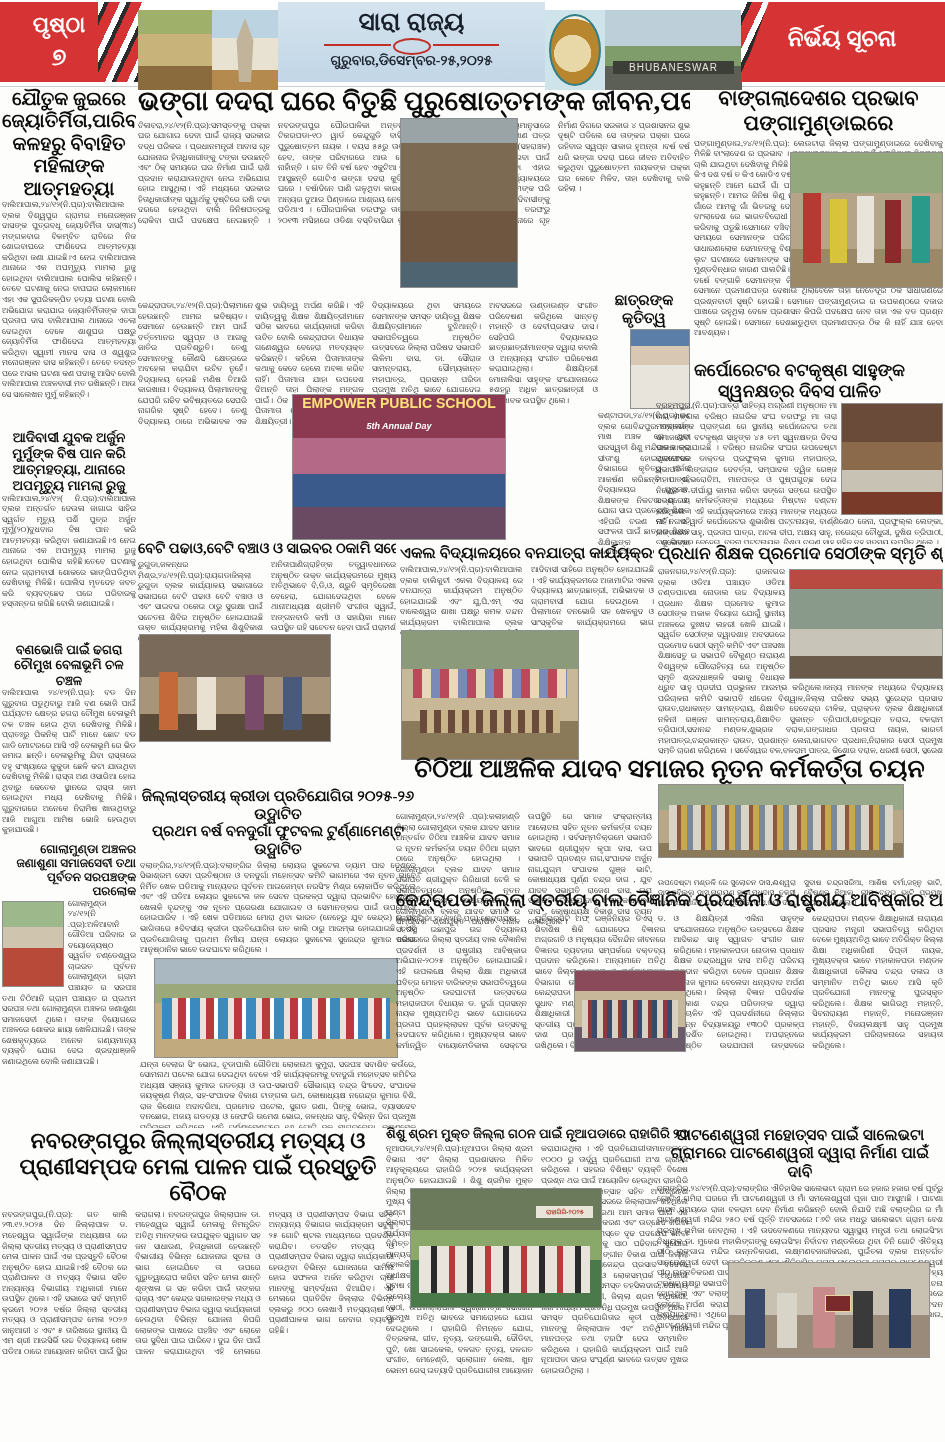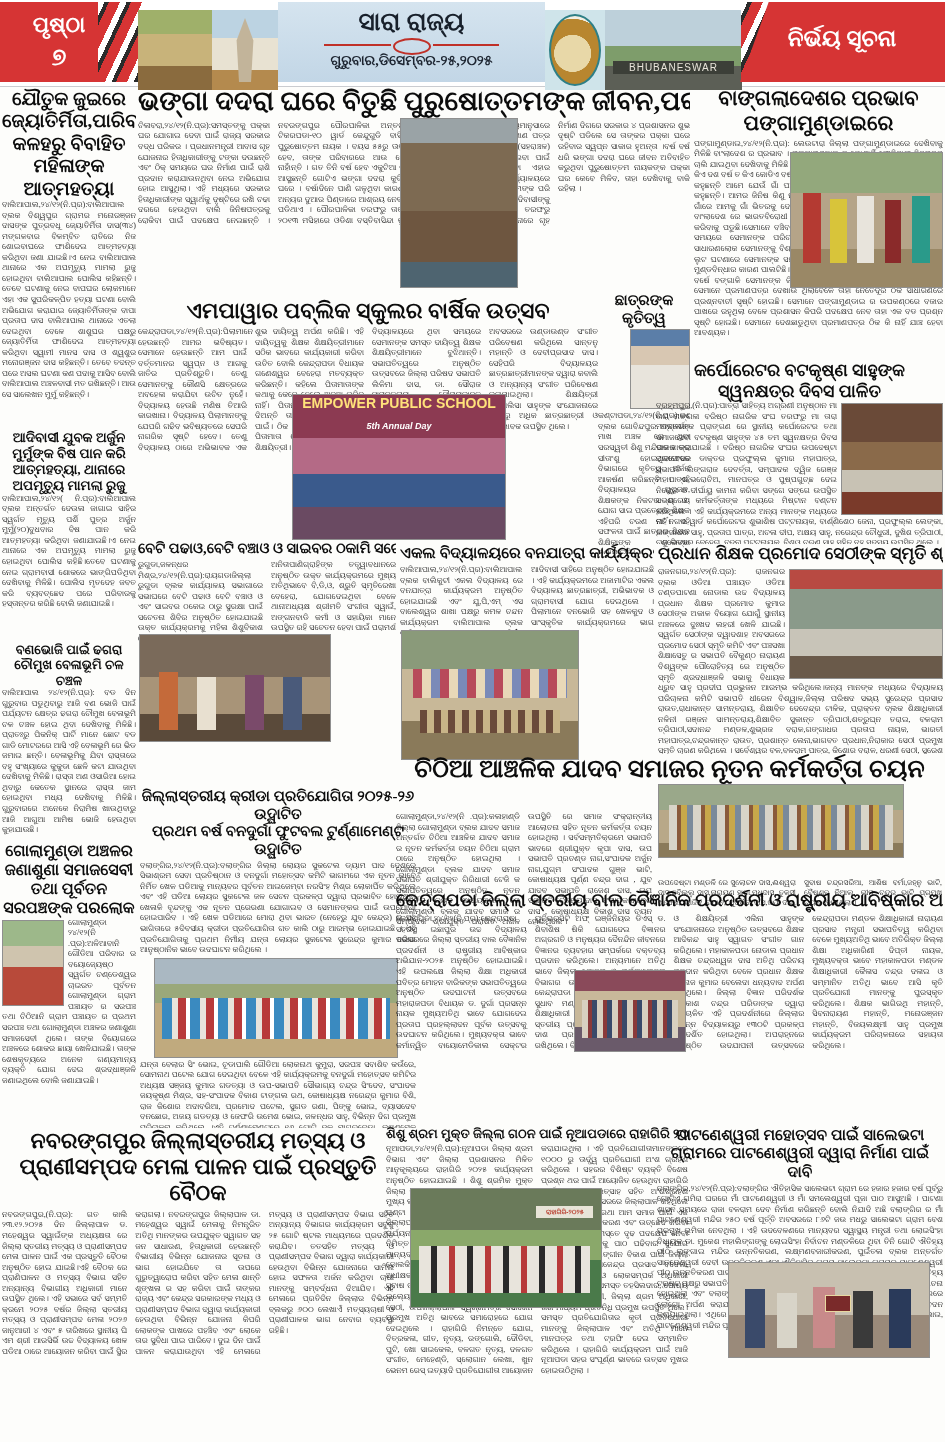--- a/index.html
+++ b/index.html
@@ -77,35 +77,34 @@
     <div class="tt" style="font-size:13.5px;">ଆଦିବାସୀ ଯୁବକ ଅର୍ଜୁନ ମୁର୍ମୁଙ୍କ ବିଷ ପାନ କରି ଆତ୍ମହତ୍ୟା, ଥାନାରେ ଅପମୃତ୍ୟୁ ମାମଲା ରୁଜୁ</div>
     <div class="body c1">ବାଲିଆପାଲ,୨୪/୧୨( ନି.ପ୍ର):ବାଲିଆପାଲ ବ୍ଲକ ଅନ୍ତର୍ଗତ ଦେଉଳା ଜାଗାଇ ସାହିର ସ୍ୱର୍ଗତ ମୃତ୍ୟୁ ପର୍ଶି ପୁତ୍ର ଅର୍ଜୁନ ମୁର୍ମୁ(୨୦)ବୁଧବାର ବିଷ ପାନ କରି ଆତ୍ମହତ୍ୟା କରିଥିବା ଜଣାଯାଇଛି।ଏ ନେଇ ଥାନାରେ ଏକ ଅପମୃତ୍ୟୁ ମାମଲା ରୁଜୁ ହୋଇଥିବା ପୋଲିସ କହିଛି।ତେବେ ଘଟଣାକୁ ନେଇ ଗ୍ରାମବାସୀ ଶୋକରେ ଭାଙ୍ଗିପଡିଥିବା ଦେଖିବାକୁ ମିଳିଛି। ପୋଲିସ ମୃତଦେହ ଜବତ କରି ବ୍ୟବଚ୍ଛେଦ ପରେ ପରିବାରକୁ ହସ୍ତାନ୍ତର କରିଛି ବୋଲି ଜଣାଯାଇଛି।</div>
   </div>
 
   <div class="art" style="left:2px;top:642px;width:134px;height:198px;">
     <div class="tt" style="font-size:13px;">ବଣଭୋଜି ପାଇଁ ଢଗରା ଚୌମୁଖ ବେଳାଭୂମି ଚଳ ଚଞ୍ଚଳ</div>
     <div class="body c1">ବାଲିଆପାଲ ୨୪/୧୨(ନି.ପ୍ର): ବଡ ଦିନ ଗୁରୁବାର ପଡୁଥିବାରୁ ଆଜି ବଣ ଭୋଜି ପାଇଁ ପର୍ଯ୍ୟଟନ କ୍ଷେତ୍ର ଢଗରା ଚୌମୁଖ ବେଳାଭୂମି ଚଳ ଚଞ୍ଚଳ ହୋଇ ଥିବା ଦେଖିବାକୁ ମିଳିଛି।ପ୍ରାତଃରୁ ପିକନିକ୍ ପାର୍ଟି ମାନେ ଛୋଟ ବଡ ଗାଡି ମୋଟରରେ ଆସି ଏହି ବେଳାଭୂମି ରେ ଭିଡ ଜମାଇ ଛନ୍ତି। ବେଳାଭୂମିକୁ ଯିବା ରାସ୍ତାରେ ବହୁ ସଂଖ୍ୟାରେ କୁକୁଡା ଛେଳି କଟା ଯାଉଥିବା ଦେଖିବାକୁ ମିଳିଛି। ରାସ୍ତା ଅଣ ଓସାରିଆ ହୋଇ ଥିବାରୁ କେତେକ ସ୍ଥାନରେ ରାସ୍ତା ଜାମ ହୋଇଥିବା ମଧ୍ୟ ଦେଖିବାକୁ ମିଳିଛି। ଗୁରୁବାରରେ ଅନେକେ ନିରାମିଷ ଖାଉଥିବାରୁ ଆଜି ଆଗୁଆ ଆମିଷ ଭୋଜି ହେଉଥିବା କୁହାଯାଉଛି।</div>
   </div>
 
   <div class="art" style="left:2px;top:842px;width:134px;height:286px;">
-    <div class="tt" style="font-size:16px;">ଗୋଲାମୁଣ୍ଡା ଅଞ୍ଚଳର ଜଣାଶୁଣା ସମାଜସେବୀ ତଥା ପୂର୍ବତନ ସରପଞ୍ଚଙ୍କ ପରଲୋକ</div>
+    <div class="tt" style="font-size:12px;text-align:right;">ଗୋଲାମୁଣ୍ଡା ଅଞ୍ଚଳର ଜଣାଶୁଣା ସମାଜସେବୀ ତଥା ପୂର୍ବତନ ସରପଞ୍ଚଙ୍କ ପରଲୋକ</div>
     <div class="body c1">
       <span class="float-l" style="width:60px;height:84px;display:inline-block;background:linear-gradient(180deg,#9db88a 0 30%,#cfc4ae 30% 55%,#b84a3a 55% 100%);"></span>
       <span>ଗୋଲାମୁଣ୍ଡା ୨୪/୧୨(ନି .ପ୍ର):ଅଳିଆବାନି ଗୌଡିଆ ପରିବାର ର ବୟୋଜ୍ୟେଷ୍ଠ ସ୍ୱର୍ଗତ ଚଣ୍ଡେଶ୍ୱର ଚାଇରତ ପୂର୍ବତନ ଗୋଲାମୁଣ୍ଡା ଗ୍ରାମ ପଞ୍ଚାୟତ ର ସରପଞ୍ଚ ତଥା ଚିଠିଆନି ଗ୍ରାମ ପଞ୍ଚାୟତ ର ପ୍ରଥମ ସରପଞ୍ଚ ତଥା ଗୋଲାମୁଣ୍ଡା ଅଞ୍ଚଳର ଜଣାଶୁଣା ସମାଜସେବୀ ଥିଲେ। ତାଙ୍କ ବିୟୋଗରେ ଅଞ୍ଚଳରେ ଶୋକର ଛାୟା ଖେଳିଯାଇଛି। ତାଙ୍କ ଶେଷକୃତ୍ୟରେ ଅନେକ ଗଣ୍ୟମାନ୍ୟ ବ୍ୟକ୍ତି ଯୋଗ ଦେଇ ଶ୍ରଦ୍ଧାଞ୍ଜଳି ଜଣାଇଥିଲେ ବୋଲି ଜଣାଯାଇଛି।</span>
     </div>
   </div>
 
   <div class="art" style="left:138px;top:86px;width:552px;height:212px;">
     <div class="tt" style="font-size:27px;white-space:nowrap;">ଭଙ୍ଗା ଦଦରା ଘରେ ବିତୁଛି ପୁରୁଷୋତ୍ତମଙ୍କ ଜୀବନ,ପକ୍କା ଘର କେବେ ?</div>
     <div class="body c4" style="margin-top:3px;">ଚିଳାବରା,୨୪/୧୨(ନି.ପ୍ର):ସମସ୍ତଙ୍କୁ ପକ୍କା ଘର ଯୋଗାଇ ଦେବା ପାଇଁ ରାଜ୍ୟ ସରକାର ବଦ୍ଧ ପରିକର । ପ୍ରଧାନମନ୍ତ୍ରୀ ଆବାସ ଗୃହ ଯୋଜନାର ହିତାଧିକାରୀଙ୍କୁ ଟଙ୍କା ଦଉଛନ୍ତି ଏବଂ ଠିକ୍ ସମୟରେ ଘର ନିର୍ମାଣ ପାଇଁ ରାଶି ପ୍ରଦାନ କରାଯାଉନଥିବା ନେଇ ଅଭିଯୋଗ ହୋଇ ଆସୁଥିଲା। ଏହି ମଧ୍ୟରେ ସରକାର ହିତାଧିକାରୀଙ୍କ ସ୍ୱାର୍ଥକୁ ଦୃଷ୍ଟିରେ ରଖି ଚଢା ଦରରେ ହେଉଥିବା ବାଲି ଜିନିଷପତ୍ରକୁ ରୋକିବା ପାଇଁ ପଦକ୍ଷେପ ନେଇଛନ୍ତି । ନବରଙ୍ଗପୁର ପୌରପାଳିକା ଅନ୍ତର୍ଗତ ଟିକରପଡା-୧୦ ୱାର୍ଡ କେନ୍ଦୁଗୁଡି ବାସିନ୍ଦା ପୁରୁଷୋତ୍ତମ ନାୟକ । ବୟସ ୫୫ରୁ ଊର୍ଦ୍ଧ୍ୱ ହେବ, ତାଙ୍କ ପରିବାରରେ ଆଉ କେହି ନାହାଁନ୍ତି । ଗତ ତିନି ବର୍ଷ ହେବ ଏକୁଟିଆ ରହି ଆସୁଛନ୍ତି ଗୋଟିଏ ଭଙ୍ଗା ଦଦରା କୁଡିଆ ଘରେ । ବର୍ଷାଦିନେ ପାଣି ଗଳୁଥିବା କାରଣରୁ ଅନ୍ୟର ଦୁଆର ପିଣ୍ଡାରେ ଆଶ୍ରୟ ନେବାକୁ ପଡିଥାଏ । ପୌରପାଳିକା ତରଫରୁ ତାଙ୍କୁ ୨୦୧୩ ମସିହାରେ ଓଡିଶା ବସ୍ତିବାସିନ୍ଦା ଭୂମି ଅଧିକାର ଅଧିନିୟମ-୨୦୧୭ ନିୟମାନୁସାରେ ଭୂମି ଅଧିକାର 'ଯୋଗ୍ୟତା ପ୍ରମାଣ ପତ୍ର ପ୍ରଦାନ କରାଯାଇଅଛି । ଯୋଜନା(ସହରାଞ୍ଚଳ) ଯୋଜନାରେ ଘର ଖଣ୍ଡିଏ ପାଇବା ପାଇଁ ଅନେକଥର ଆବେଦନ କରିବା ଏହାର କାଗଜପତ୍ର ପୌରପାଳିକା କାର୍ଯ୍ୟାଳୟରେ ବାଧ୍ୟ କରିଛନ୍ତି । ପୁରୁଷୋତ୍ତମଙ୍କ ପରି ଅସହାୟ, ଦେଶାହାରା ଗରୀବ ଆଦିବାସୀଙ୍କୁ ସରକାର ଓ ପ୍ରଶାସନ ତରଫରୁ ପ୍ରଧାନମନ୍ତ୍ରୀ ଅଶ୍ୱାସ ଯୋଜନାରେ ଗୃହ ନିର୍ମାଣ ଦିଗରେ ସରକାର ୪ ପ୍ରଶାସନର ଶୁଭ ଦୃଷ୍ଟି ପଡିଲେ ସେ ତାଙ୍କର ପକ୍କା ଘରେ ରହିବାର ସ୍ୱପ୍ନ ସାକାର ହୁଅନ୍ତା ।ବର୍ଷ ବର୍ଷ ଧରି ଭଙ୍ଗା ଦଦରା ଘରେ ଜୀବନ ଅତିବାହିତ କରୁଥିବା ପୁରୁଷୋତ୍ତମ ନାୟକଙ୍କ ପକ୍କା ଘର କେବେ ମିଳିବ, ତାହା ଦେଖିବାକୁ ବାକି ରହିଲା ।</div>
   </div>
   <div class="ph" style="left:400px;top:118px;width:118px;height:170px;background:linear-gradient(180deg,#9aa3a6 0 14%,#7d6a52 14% 55%,#6e5640 55% 85%,#4e6470 85% 100%);"></div>
 
   <div class="art" style="left:138px;top:298px;width:460px;height:244px;">
-    <div class="tt" style="font-size:22px;">ଏମପାୱାର ପବ୍ଲିକ ସ୍କୁଲର ବାର୍ଷିକ ଉତ୍ସବ</div>
     <div class="body c4" style="margin-top:3px;">କେନ୍ଦ୍ରାପଡା,୨୪/୧୨(ନି.ପ୍ର):ପିଲାମାନେ ହେଉଛନ୍ତି ଆମର ଭବିଷ୍ୟତ। ସେମାନେ ହେଉଛନ୍ତି ଆମ ପାଇଁ ବର୍ତ୍ତମାନର ସ୍ୱପ୍ନ ଓ ଆଗକୁ ଜାତିର ପ୍ରତିଶ୍ରୁତି। ତେଣୁ ସେମାନଙ୍କୁ କୌଣସି କ୍ଷେତ୍ରରେ ଅବହେଳା କରାଯିବା ଉଚିତ ନୁହେଁ। ବିଦ୍ୟାଳୟ ହେଉଛି ମଣିଷ ତିଆରି କାରଖାନା। ବିଦ୍ୟାଳୟ ପିଲାମାନଙ୍କୁ ଯେପରି ଗଢିବ ଭବିଷ୍ୟତରେ ସେପରି ନାଗରିକ ସୃଷ୍ଟି ହେବେ। ତେଣୁ ବିଦ୍ୟାଳୟ ଠାରେ ଅଭିଭାବକ ଏକ ଶୁଭ ଦାୟିତ୍ୱ ଅର୍ପଣ କରିଛି। ଏହି ଦାୟିତ୍ୱକୁ ଶିକ୍ଷକ ଶିକ୍ଷୟିତ୍ରୀମାନେ ସଠିକ ଭାବରେ କାର୍ଯ୍ୟକାରୀ କରିବା ଉଚିତ ବୋଲି କେନ୍ଦ୍ରାପଡା ବିଧାୟକ ଗଣେଶ୍ୱର ବେହେରା ମତବ୍ୟକ୍ତ କରିଛନ୍ତି। କହିଲେ ପିତାମାତାଙ୍କ କଥାକୁ କେବେ ହେଲେ ଅବଜ୍ଞା କରିବ ନାହିଁ। ପିତାମାତା ଯାହା ଉପଦେଶ ଦିଅନ୍ତି ତାହା ପିଲାଙ୍କ ମଙ୍ଗଳ ପାଇଁ। ଠିକ ସେହିପରି ବିଦ୍ୟାଳୟରେ ପିତାମାତା ହେଉଛନ୍ତି ଶିକ୍ଷକ ଓ ଶିକ୍ଷୟିତ୍ରୀ। ପିଲାମାନେ ବିଦ୍ୟାଳୟରେ ଥିବା ସମୟରେ ସେମାନଙ୍କ ସମସ୍ତ ଦାୟିତ୍ୱ ଶିକ୍ଷକ ଶିକ୍ଷୟିତ୍ରୀମାନେ ବୁଝିଥାନ୍ତି। ସଭାପତିତ୍ୱରେ ଅନୁଷ୍ଠିତ ଉତ୍ସବରେ ଜିଲ୍ଲା ପରିଷଦ ସଭାପତି ଲିଳିମା ଦାସ, ଡା. ସୌରାଜ ସାମନ୍ତରାୟ, ସୌମ୍ୟକାନ୍ତ ମହାପାତ୍ର, ପ୍ରସନ୍ନ ପରିଡା ପ୍ରମୁଖ ଅତିଥି ଭାବେ ଯୋଗଦେଇ ଛାତ୍ରଛାତ୍ରୀମାନଙ୍କୁ ସେମାନଙ୍କ ଭବିଷ୍ୟତ ଗଠନ ପାଇଁ ଉପାଦେୟ ବକ୍ତବ୍ୟ ପ୍ରଦାନ କରିଥିଲେ। ଏହି ଅବସରରେ ଉଣ୍ଡାଉଣ୍ଡ ସଂଗୀତ ପରିବେଷଣ କରିଥିଲେ ସାନ୍ତନୁ ମହାନ୍ତି ଓ ଦେବୀପ୍ରସାଦ ଦାସ। ସେହିପରି ବିଦ୍ୟାଳୟର ଛାତ୍ରଛାତ୍ରୀମାନଙ୍କ ଦ୍ୱାରା କବାଲି ଓ ଅନ୍ୟାନ୍ୟ ସଂଗୀତ ପରିବେଷଣ କରାଯାଇଥିଲା। ଶିକ୍ଷୟିତ୍ରୀ ମୋନାଲିସା ସାହୁଙ୍କ ସଂଯୋଜନାରେ ୫ଶହରୁ ଅଧିକ ଛାତ୍ରଛାତ୍ରୀ ଓ ଅଭିଭାବକ ଉପସ୍ଥିତ ଥିଲେ।</div>
   </div>
   <div class="ph" style="left:292px;top:394px;width:214px;height:146px;background:linear-gradient(180deg,#8c3a52 0 30%,#b46a86 30% 55%,#3a5a8c 55% 78%,#6a4a62 78% 100%);">
     <div class="ov" style="top:0;font-size:14px;color:#ffe27a;text-align:center;">EMPOWER PUBLIC SCHOOL</div>
     <div class="ov" style="top:26px;font-size:9px;font-style:italic;color:#fff;">5th Annual Day</div>
   </div>
 
   <div class="art" style="left:598px;top:292px;width:92px;height:262px;">
     <div class="tt" style="font-size:15px;">ଛାତ୍ରଙ୍କ କୃତିତ୍ୱ</div>
     <div class="body c1">

